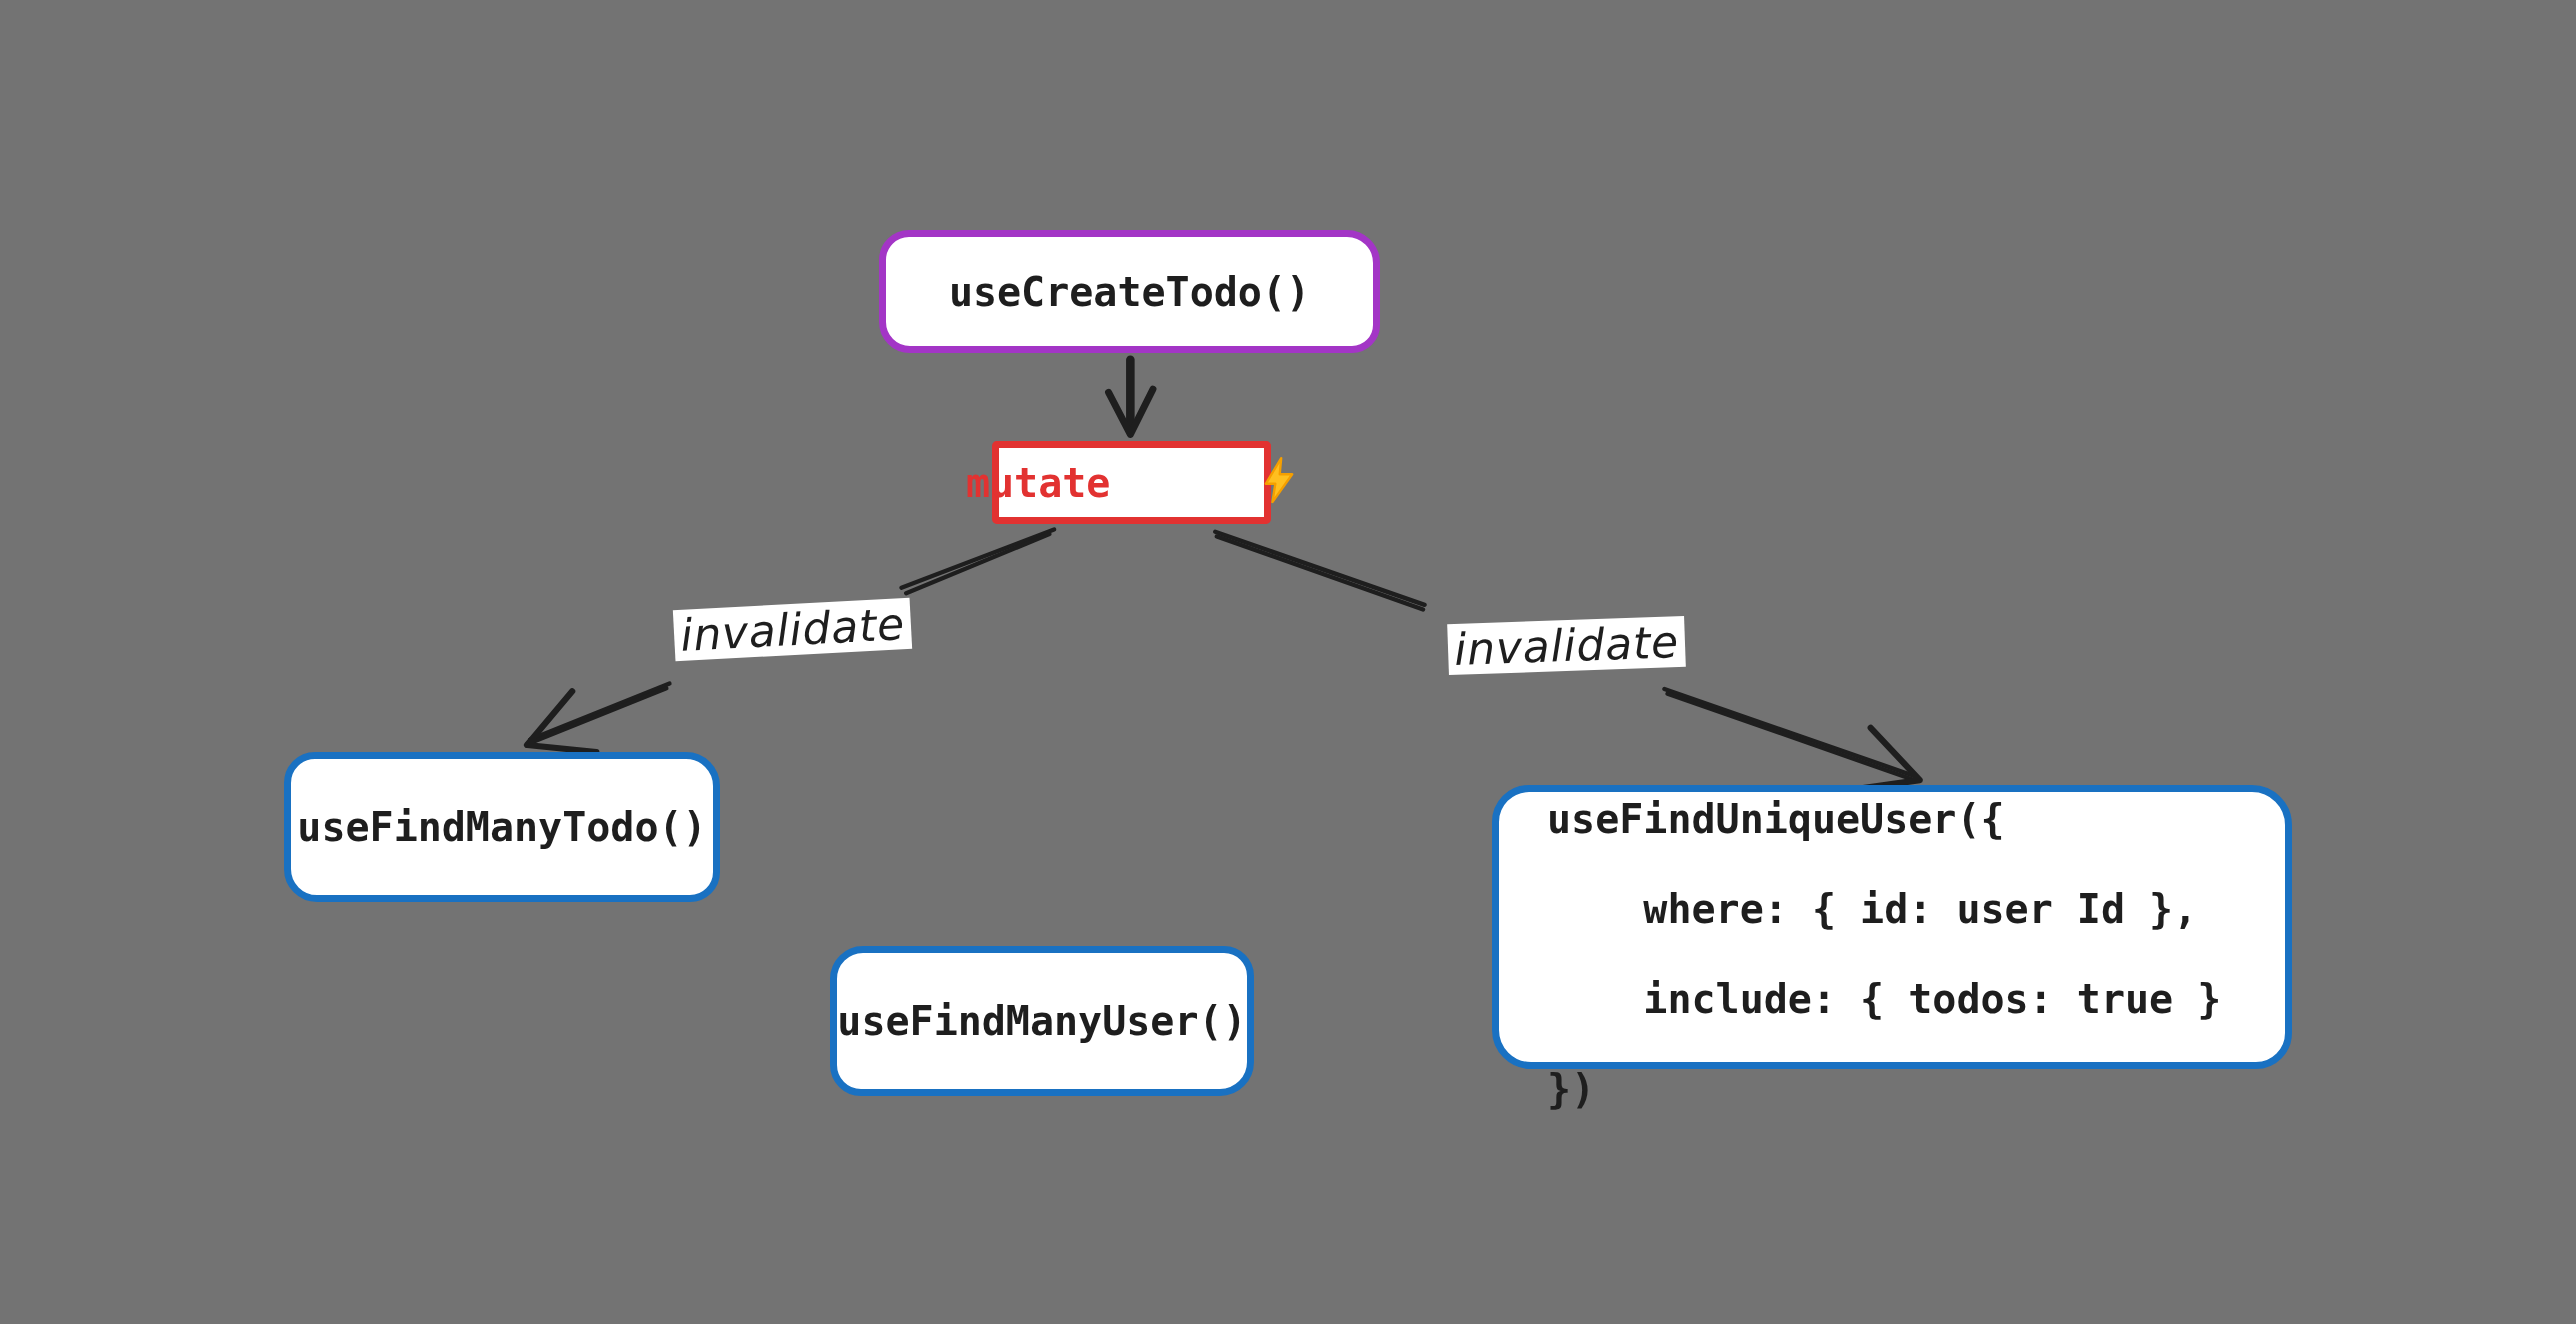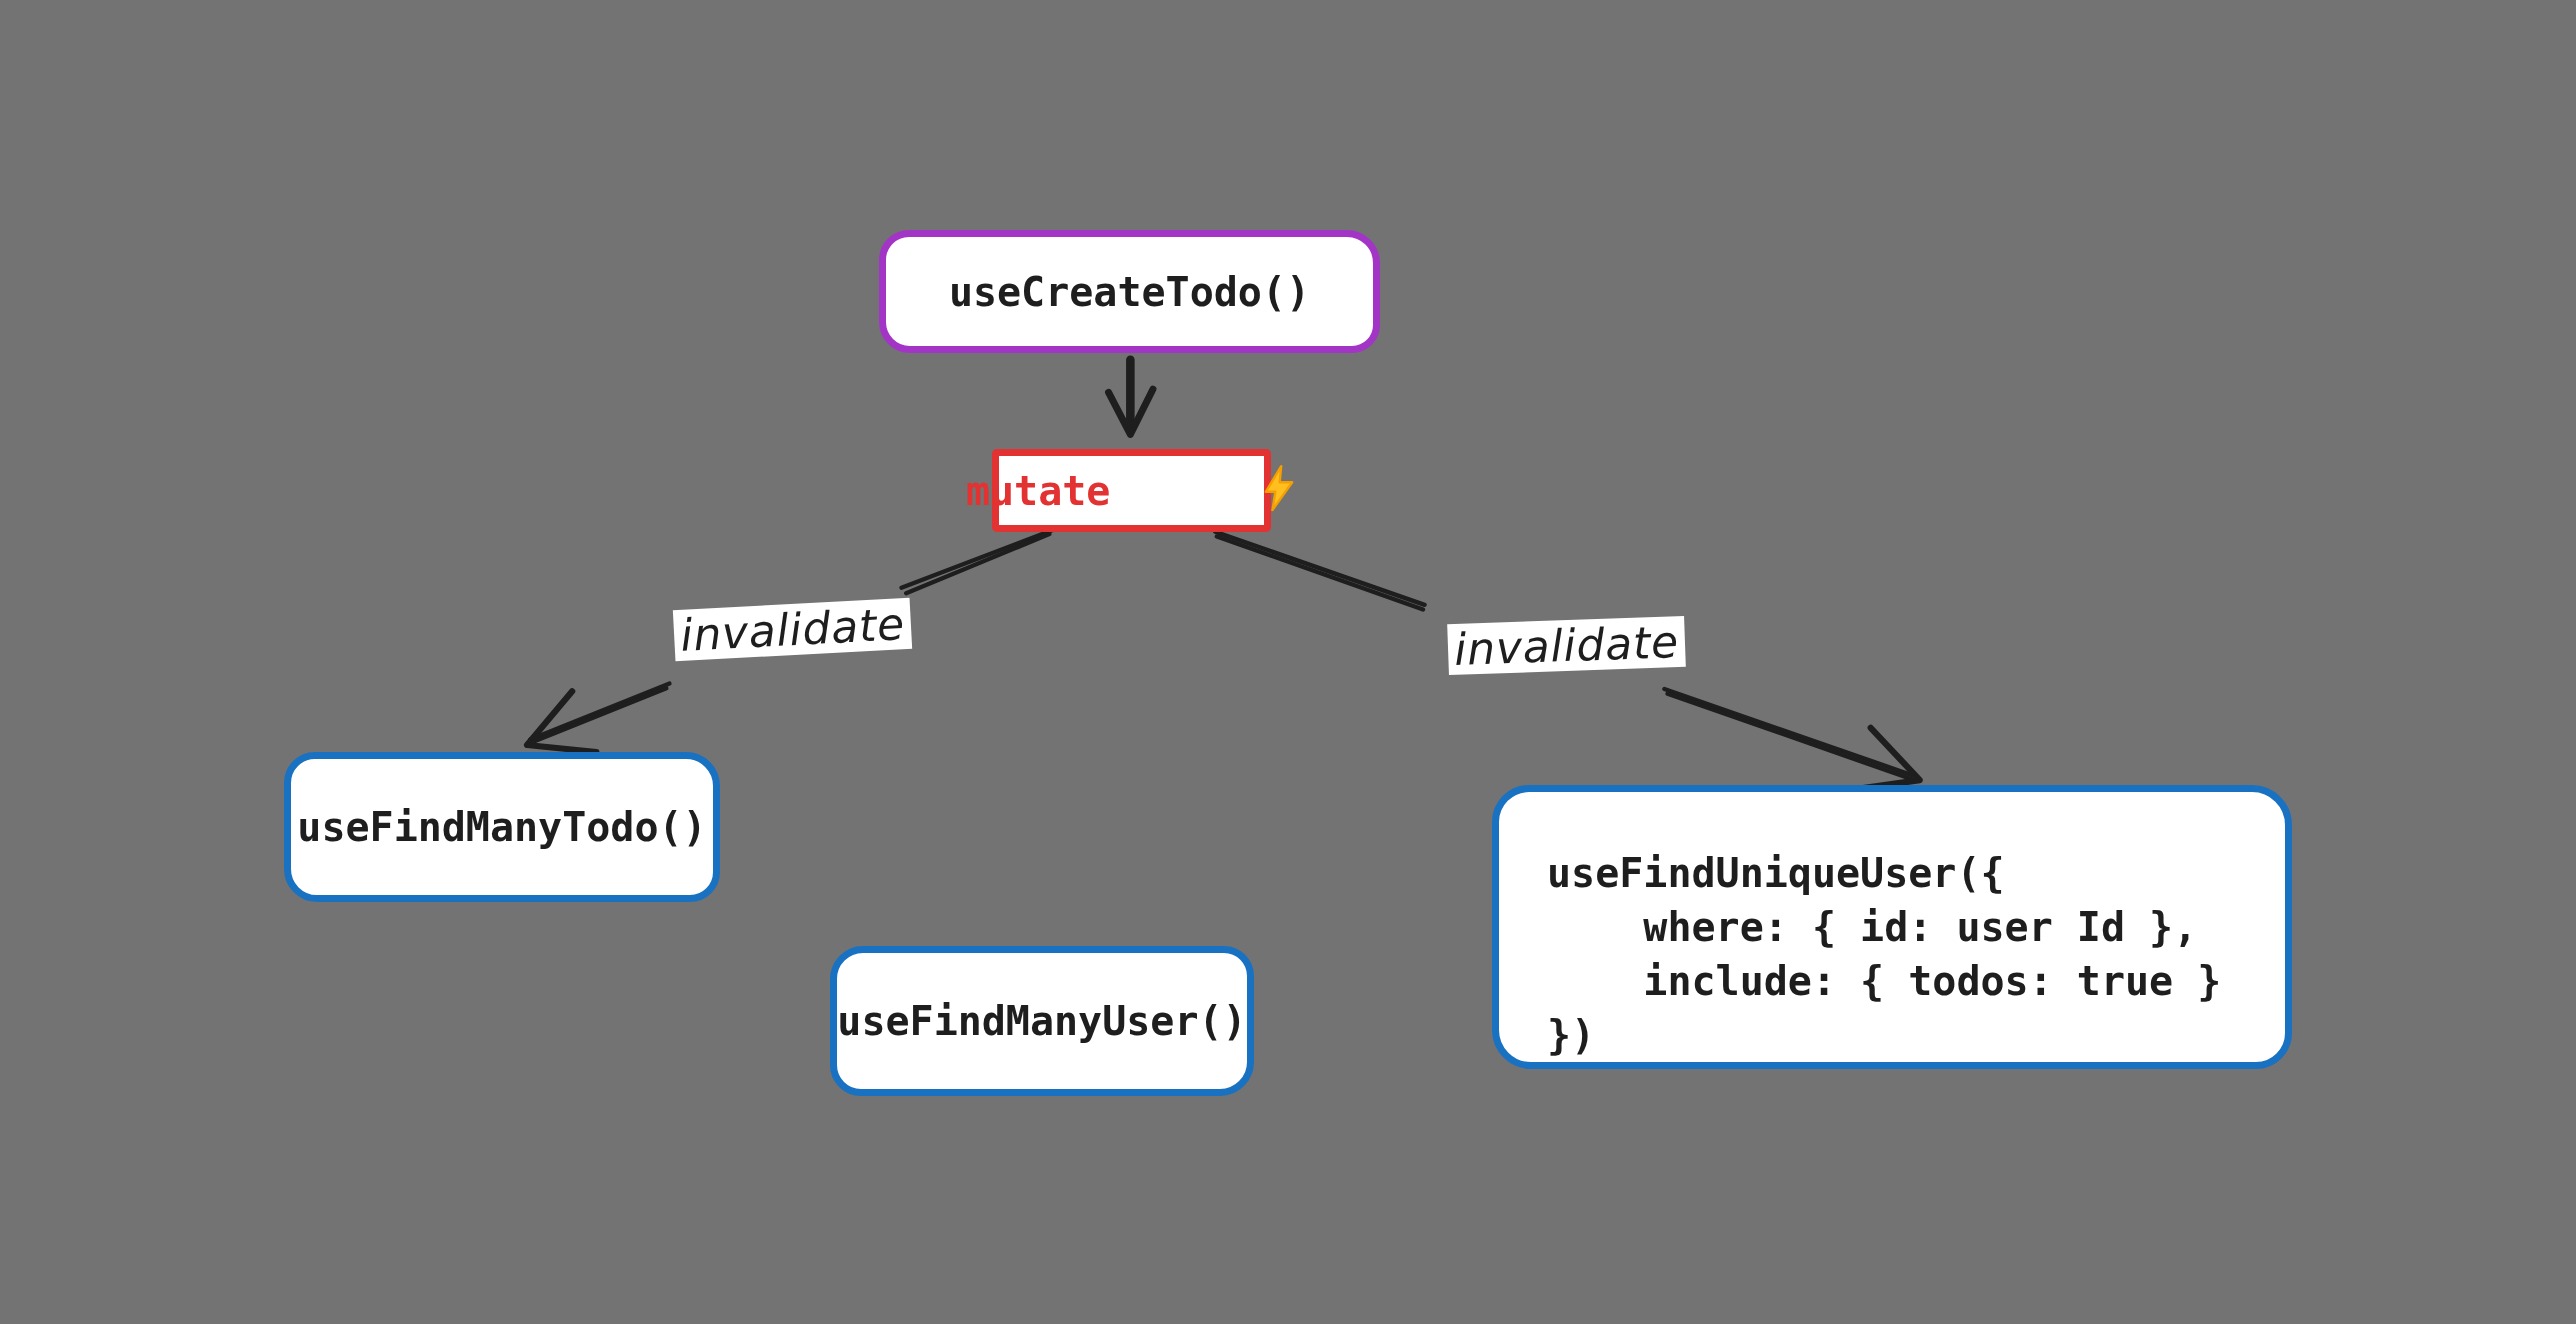--- a/index.html
+++ b/index.html
@@ -38,40 +38,40 @@
   .node.purple {
     left: 879px; top: 230px; width: 501px; height: 123px;
     border: 7.8px solid #a335c6;
     border-radius: 30px 33px 28px 31px;
   }
   .node.red {
     left: 992px; top: 441px; width: 279px; height: 83px;
     border: 7px solid #e23231;
     border-radius: 4.7px;
     color: #e23231;
-    margin-top: 8px;
   }
   .node.blue {
     border: 7.8px solid #1971c2;
   }
   .node.blue.todo {
     left: 284px; top: 752px; width: 436px; height: 150px;
     border-radius: 31px 34px 30px 33px;
   }
   .node.blue.manyuser {
     left: 830px; top: 946px; width: 424px; height: 150px;
     border-radius: 33px 30px 34px 31px;
   }
   .node.blue.uniqueuser {
     left: 1492px; top: 785px; width: 800px; height: 284px;
     border-radius: 37px 40px 36px 39px;
     flex-direction: column;
     align-items: flex-start;
-    justify-content: flex-end;
+    justify-content: space-between;
     padding-left: 48px;
+    gap: 36px;
   }
   .code-line {
     font-size: 40px;
     font-weight: 700;
     line-height: 54px;
     white-space: pre;
   }
   .edge-label {
     position: absolute;
     font-family: "DejaVu Sans", "Liberation Sans", sans-serif;

